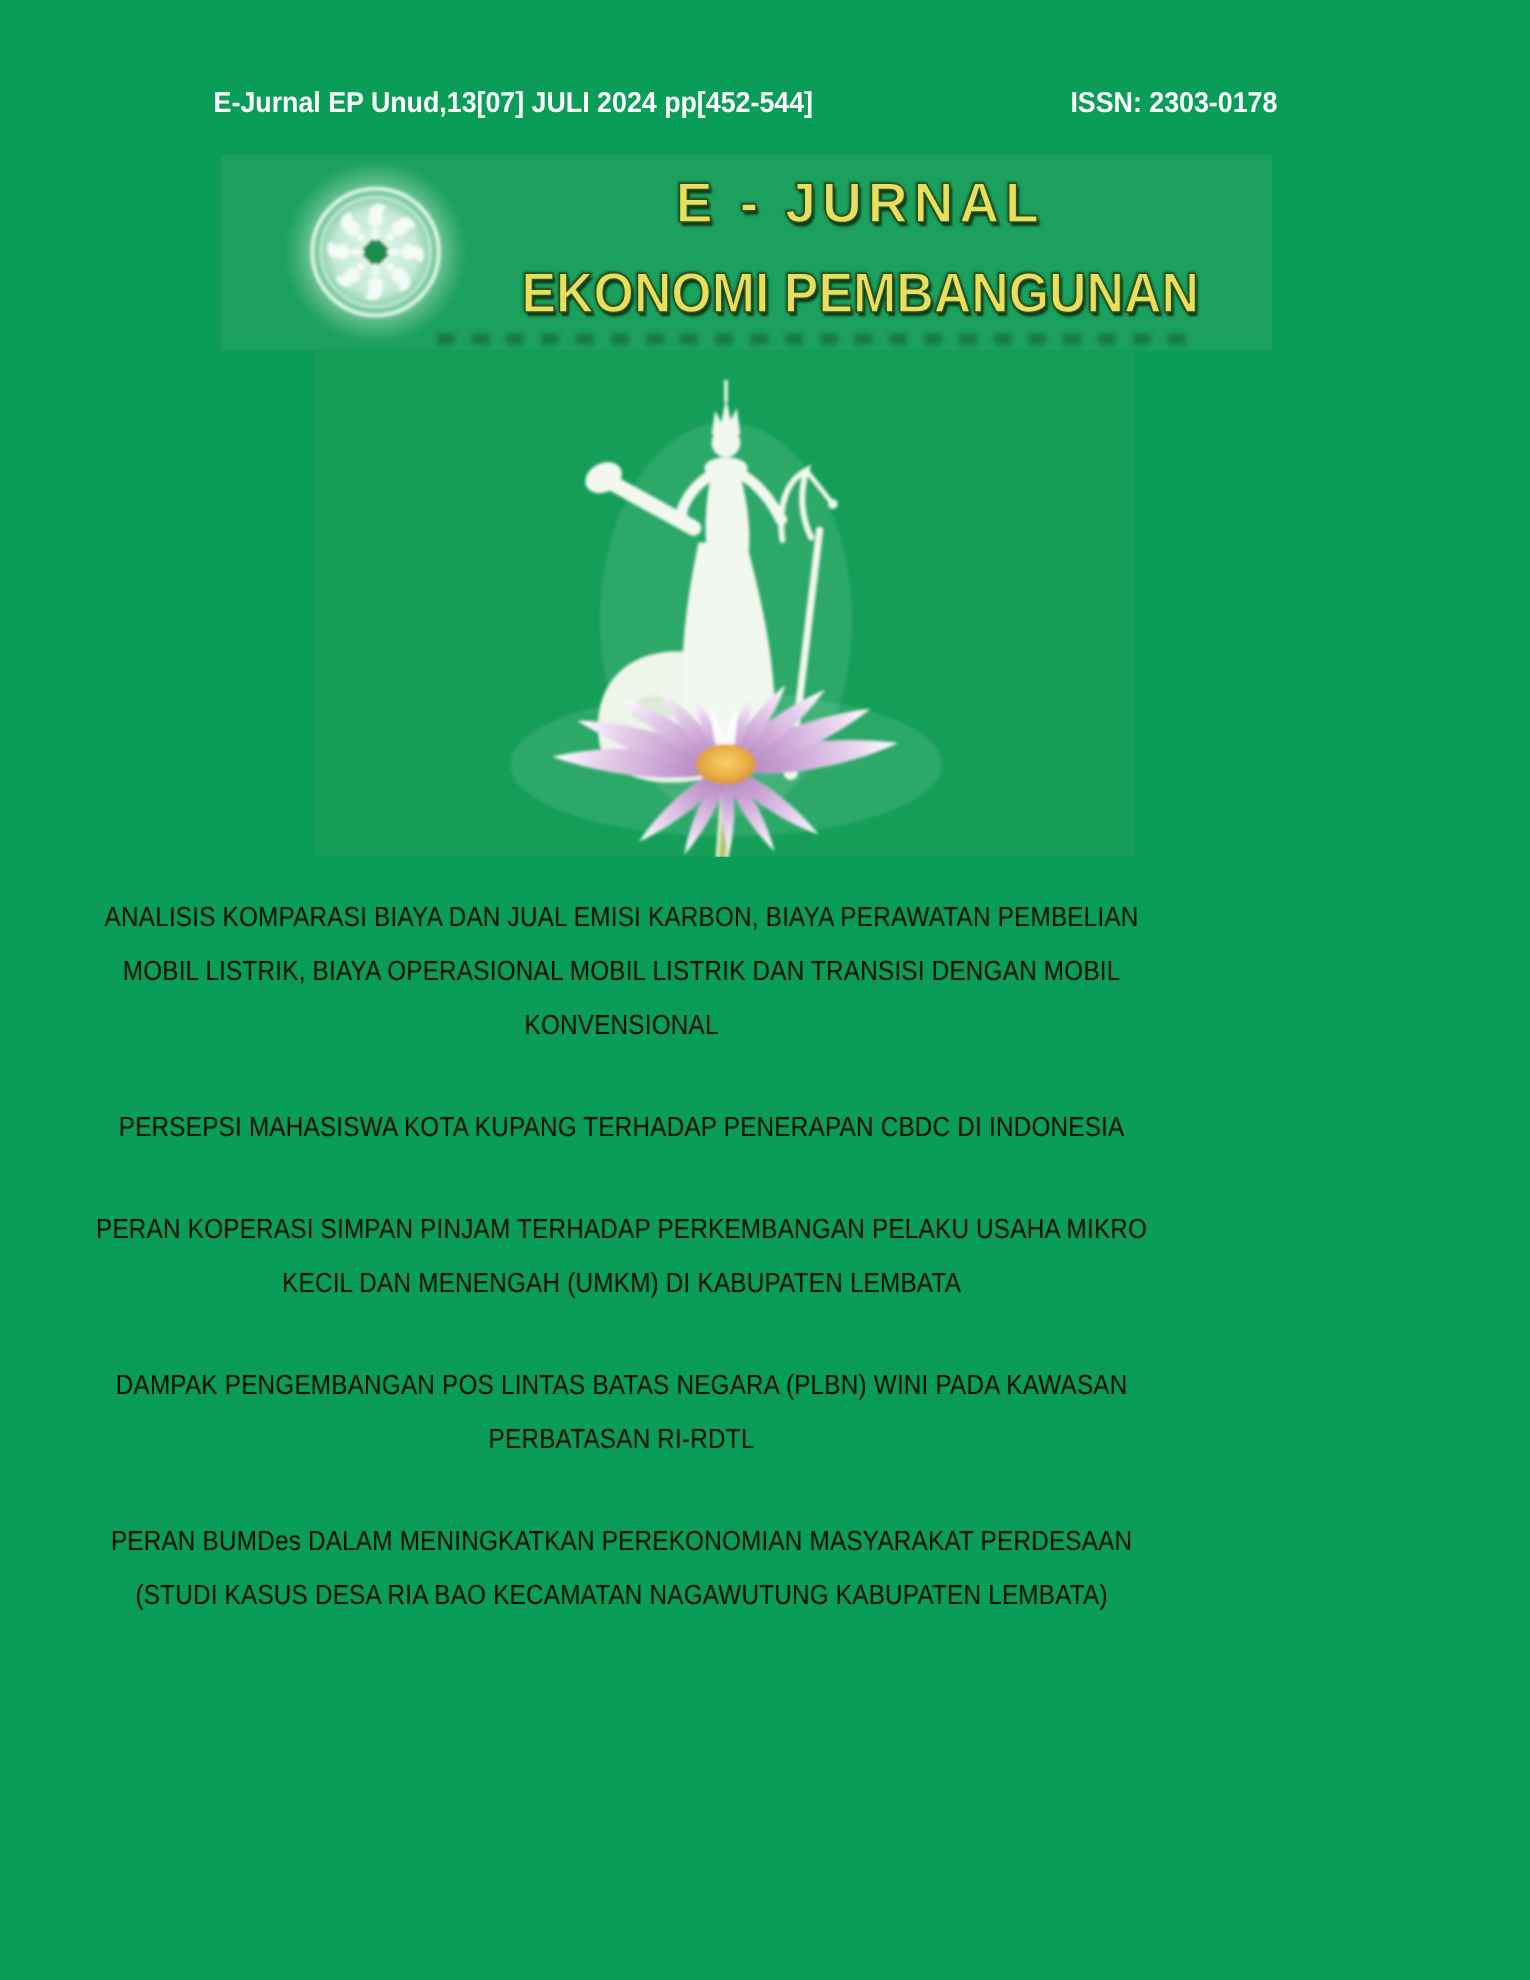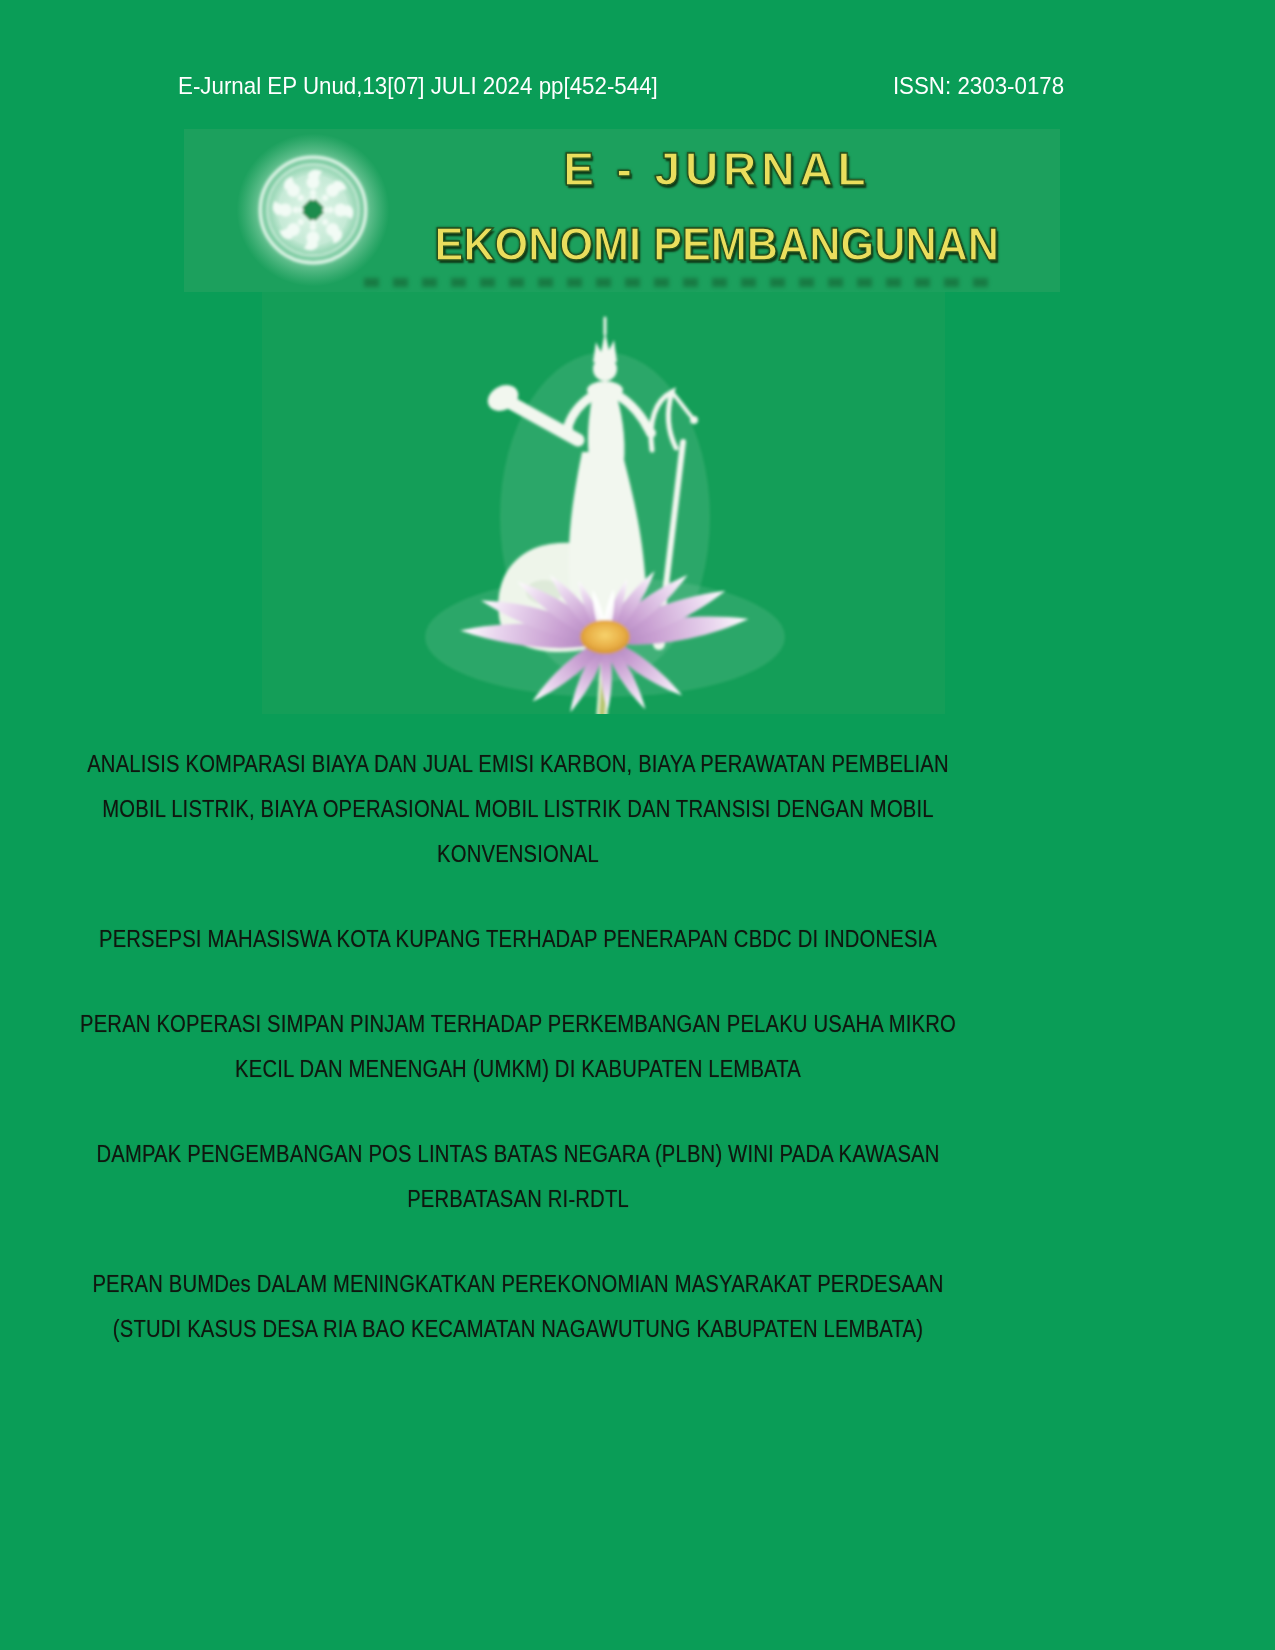--- a/index.html
+++ b/index.html
@@ -14,21 +14,21 @@
   html,body{margin:0;padding:0;}
   body{
     width:1275px;height:1650px;position:relative;overflow:hidden;
     background:var(--page-bg);
     font-family:"Liberation Sans", sans-serif;
   }
   
   .page-header{
     position:absolute;left:178px;top:72px;width:886px;
     display:flex;justify-content:space-between;align-items:baseline;
-    color:var(--header-text);font-size:24px;font-weight:400;
+    color:var(--header-text);font-size:24px;font-weight:700;
   }
   .page-header .hl{display:inline-block;transform:scaleX(.93);transform-origin:left center;}
   .page-header .hr{display:inline-block;transform:scaleX(.93);transform-origin:right center;}
   
   .banner{
     position:absolute;left:184px;top:129px;width:876px;height:163px;
     background:var(--banner-bg);
   }
   .banner-logo{position:absolute;left:50px;top:2px;width:158px;height:158px;}
   .banner-text{

